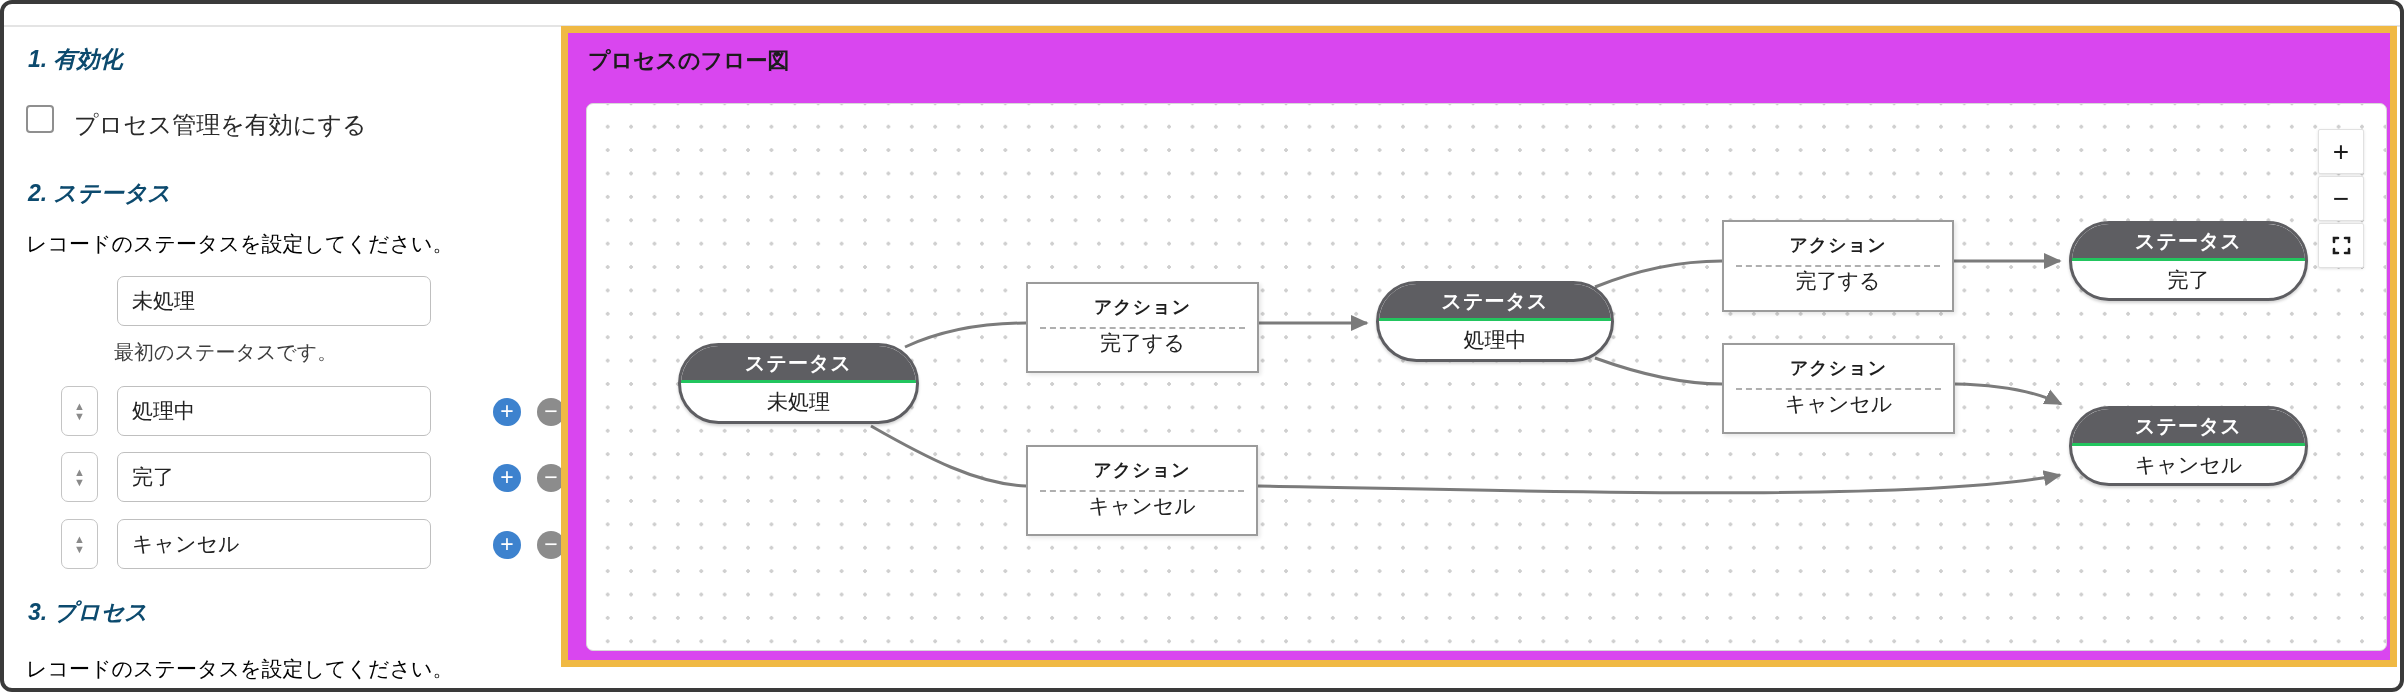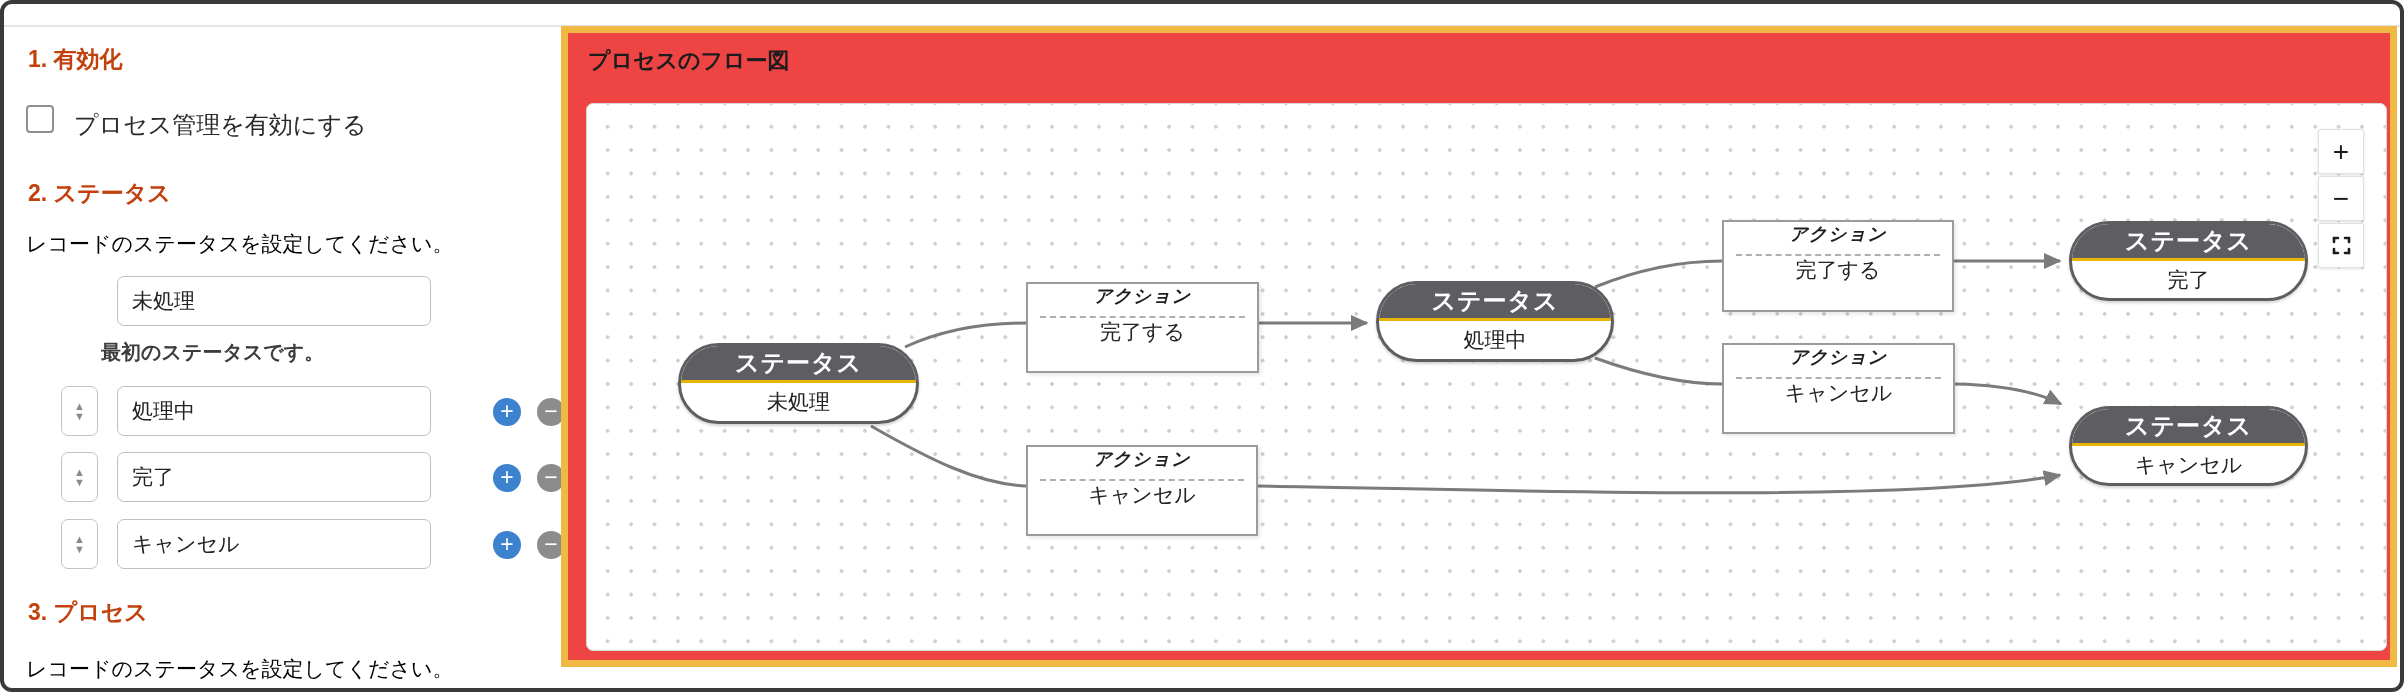--- a/index.html
+++ b/index.html
@@ -10,21 +10,21 @@
   }
   .frame-overlay {
     position:absolute; inset:0; border:4px solid #3A3A3A; border-radius:12px;
     z-index:60; pointer-events:none;
   }
   .top-divider {
     position:absolute; left:4px; right:4px; top:25px; height:2px; background:#E4E4E4;
   }
 
   
-  .section-heading { position:absolute; font-size:23px; font-weight:bold; color:#c2410c; white-space:nowrap; }
+  .section-heading { position:absolute; font-size:23px; font-weight:bold; color:#0c4a6e; white-space:nowrap;font-style:italic; }
   .desc-text { position:absolute; font-size:21px; color:#000000; white-space:nowrap; }
   .note-text { position:absolute; font-size:20px; color:#3c3c3c; white-space:nowrap; }
 
   .checkbox {
     position:absolute; width:28px; height:28px; background:#fff;
     border:2px solid #8F8F8F; border-radius:4px;
     -webkit-appearance:none; appearance:none; margin:0; cursor:pointer;
   }
   .checkbox-label { position:absolute; font-size:24px; color:#2a2a2a; white-space:nowrap; }
 
@@ -46,52 +46,52 @@
     color:#fff; font-size:23px; line-height:1;
     display:flex; align-items:center; justify-content:center; cursor:pointer;
     padding-bottom:2px; box-sizing:border-box;
   }
   .btn-add { background:#3D82CE; }
   .btn-remove { background:#8C8C8C; }
 
   
   .flow-panel {
     position:absolute; left:561px; top:26px; width:1836px; height:641px;
-    box-sizing:border-box; background:#ef4444; border:7px solid #F0B944; z-index:5;
+    box-sizing:border-box; background:#d946ef; border:7px solid #F0B944; z-index:5;
   }
   .flow-title { position:absolute; left:20px; top:13px; font-size:22px; font-weight:bold; color:#1c1c1c; }
   .flow-canvas {
     position:absolute; left:18px; top:70px; width:1799px; height:546px;
     box-sizing:content-box; border:1px solid #D8D8D8; border-radius:7px; background:#fff;
     background-image:radial-gradient(circle,#CFCFCF 1.6px, transparent 1.7px);
     background-size:23.4px 23.4px; background-position:9px 11px;
     overflow:hidden;
   }
   .edges-svg { position:absolute; left:0; top:0; width:1799px; height:546px; }
 
   .pill {
     position:absolute; box-sizing:border-box; background:#fff;
     border:3px solid #5E5E62; border-radius:42px; overflow:hidden;
     box-shadow:0 2px 3px rgba(0,0,0,0.18);
   }
   .pill-header {
-    height:34px; background:#5E5E62; border-bottom:3px solid #eab308;
-    color:#fff; font-weight:bold; font-size:24px;
+    height:34px; background:#5E5E62; border-bottom:3px solid #22c55e;
+    color:#fff; font-weight:bold; font-size:20px;
     display:flex; align-items:center; justify-content:center; letter-spacing:1px;
   }
   .pill-body {
     height:calc(100% - 37px); display:flex; align-items:center; justify-content:center;
     font-size:21px; color:#222;
   }
 
   .action-box {
     position:absolute; box-sizing:border-box; background:#fff;
     border:2px solid #9B9B9B; box-shadow:2px 2px 4px rgba(0,0,0,0.10);
   }
-  .action-header { text-align:center; font-weight:bold; font-size:18px; color:#1e1e1e; letter-spacing:1px;font-style:italic; }
+  .action-header { margin-top:11px; text-align:center; font-weight:bold; font-size:18px; color:#1e1e1e; letter-spacing:1px; }
   .action-divider { margin:8px 12px 0 12px; border:none; border-top:2px dashed #AFAFAF; }
   .action-body { text-align:center; font-size:21px; color:#222; }
 
   .zoom-controls {
     position:absolute; top:25px; right:22px; width:46px; z-index:10;
     display:flex; flex-direction:column; gap:2px;
   }
   .zoom-btn {
     width:46px; height:45px; box-sizing:border-box; background:#fff;
     border:1px solid #E1E1E1; box-shadow:0 1px 3px rgba(0,0,0,0.12);
@@ -107,21 +107,21 @@
 
 <div class="section-heading" style="left:28px; top:44px;">1. 有効化</div>
 
 <input type="checkbox" class="checkbox" style="left: 26px; top: 105px;">
 <div class="checkbox-label" style="left:74px; top:109px;">プロセス管理を有効にする</div>
 
 <div class="section-heading" style="left:28px; top:178px;">2. ステータス</div>
 <div class="desc-text" style="left:26px; top:230px;">レコードのステータスを設定してください。</div>
 
 <input class="status-input" style="left: 117px; top: 276px;" value="未処理">
-<div class="note-text" style="left:101px; top:339px;font-weight:bold;">最初のステータスです。</div>
+<div class="note-text" style="left:114px; top:339px;">最初のステータスです。</div>
 
 <div class="spinner" style="left:61px; top:386px;">
   <span>▲</span>
   <span>▼</span>
 </div>
 <input class="status-input" style="left: 117px; top: 386px;" value="処理中">
 <div class="circle-btn btn-add" style="left:493px; top:398px;">+</div>
 <div class="circle-btn btn-remove" style="left:537px; top:398px;">−</div>
 
 <div class="spinner" style="left:61px; top:452px;">

